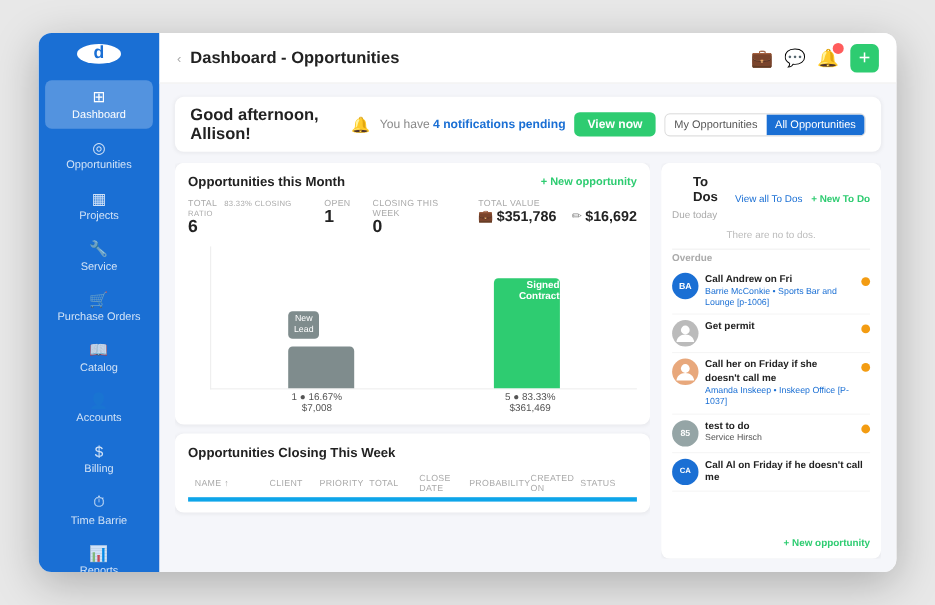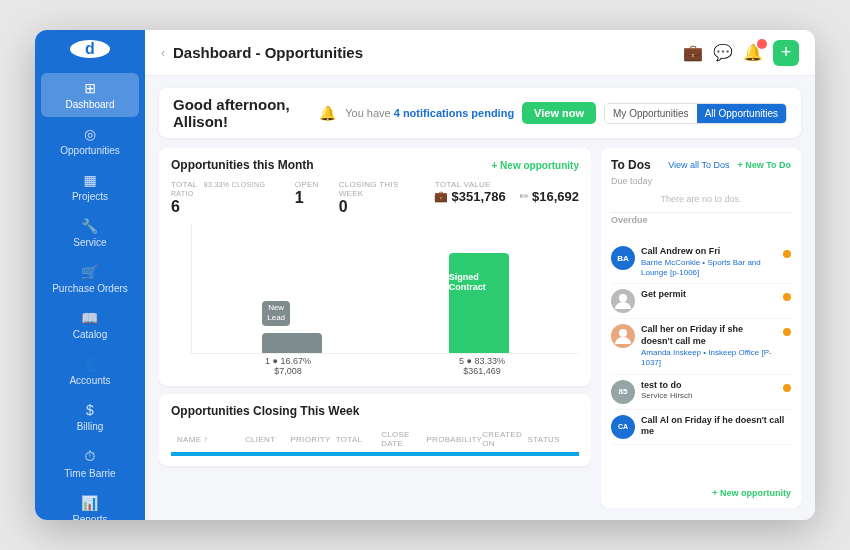--- a/index.html
+++ b/index.html
@@ -331,22 +331,23 @@
       border-radius: 8px;
       padding: 10px 10px;
       box-shadow: 0 1px 4px rgba(0,0,0,0.06);
       flex: 1;
       overflow: hidden;
       display: flex;
       flex-direction: column;
     }
     .todos-header {
       display: flex;
-      align-items: center;
+      align-items: flex-end;
       margin-bottom: 2px;
+      margin-left: 19px;
     }
     .todos-title {
       font-size: 12px;
       font-weight: 700;
       color: #222;
       flex: 1;
     }
     .todos-view-all {
       font-size: 9px;
       color: #1a6fd4;
@@ -366,21 +367,21 @@
     }
     .no-todos {
       font-size: 9px;
       color: #bbb;
       text-align: center;
       padding: 4px 0 6px;
     }
     .overdue-label {
       font-size: 9px;
       color: #aaa;
-      margin-bottom: 16px;
+      margin-bottom: 4px;
       font-weight: 600;
     }
     .todo-item {
       display: flex;
       align-items: flex-start;
       gap: 6px;
       padding: 5px 0;
       border-bottom: 1px solid #f5f5f5;
     }
     .todo-avatar {
@@ -552,28 +553,28 @@
                 </div>
               </div>
             </div>
 
             <div style="position:relative; padding-left:20px;">
 
               <div class="chart-area">
                 <div class="chart-inner">
 
                   <div class="bar-group">
-                    <div class="bar bar-gray" style="height:20px;">
+                    <div class="bar bar-gray" style="height:38px;">
                       <div class="bar-label-box" style="position:absolute; margin-top:-32px; font-size:8px; background:#7f8c8d; color:#fff; border-radius:4px; padding:2px 5px; text-align:center; white-space:nowrap;">New<br>Lead</div>
                     </div>
                   </div>
 
                   <div class="bar-group">
                     <div class="bar bar-green" style="height:100px;">
-                      <div style="text-align:left; color:#fff; font-size:9px; font-weight:600; padding-top:19px;">Signed<br>Contract</div>
+                      <div style="text-align:right; color:#fff; font-size:9px; font-weight:600; padding-top:1px;">Signed<br>Contract</div>
                     </div>
                   </div>
                 </div>
               </div>
 
               <div style="display:flex; justify-content:space-around; margin-top:2px; padding-left:0;">
                 <div class="bar-footer">
                   <div>1 ● 16.67%</div>
                   <div>$7,008</div>
                 </div>

